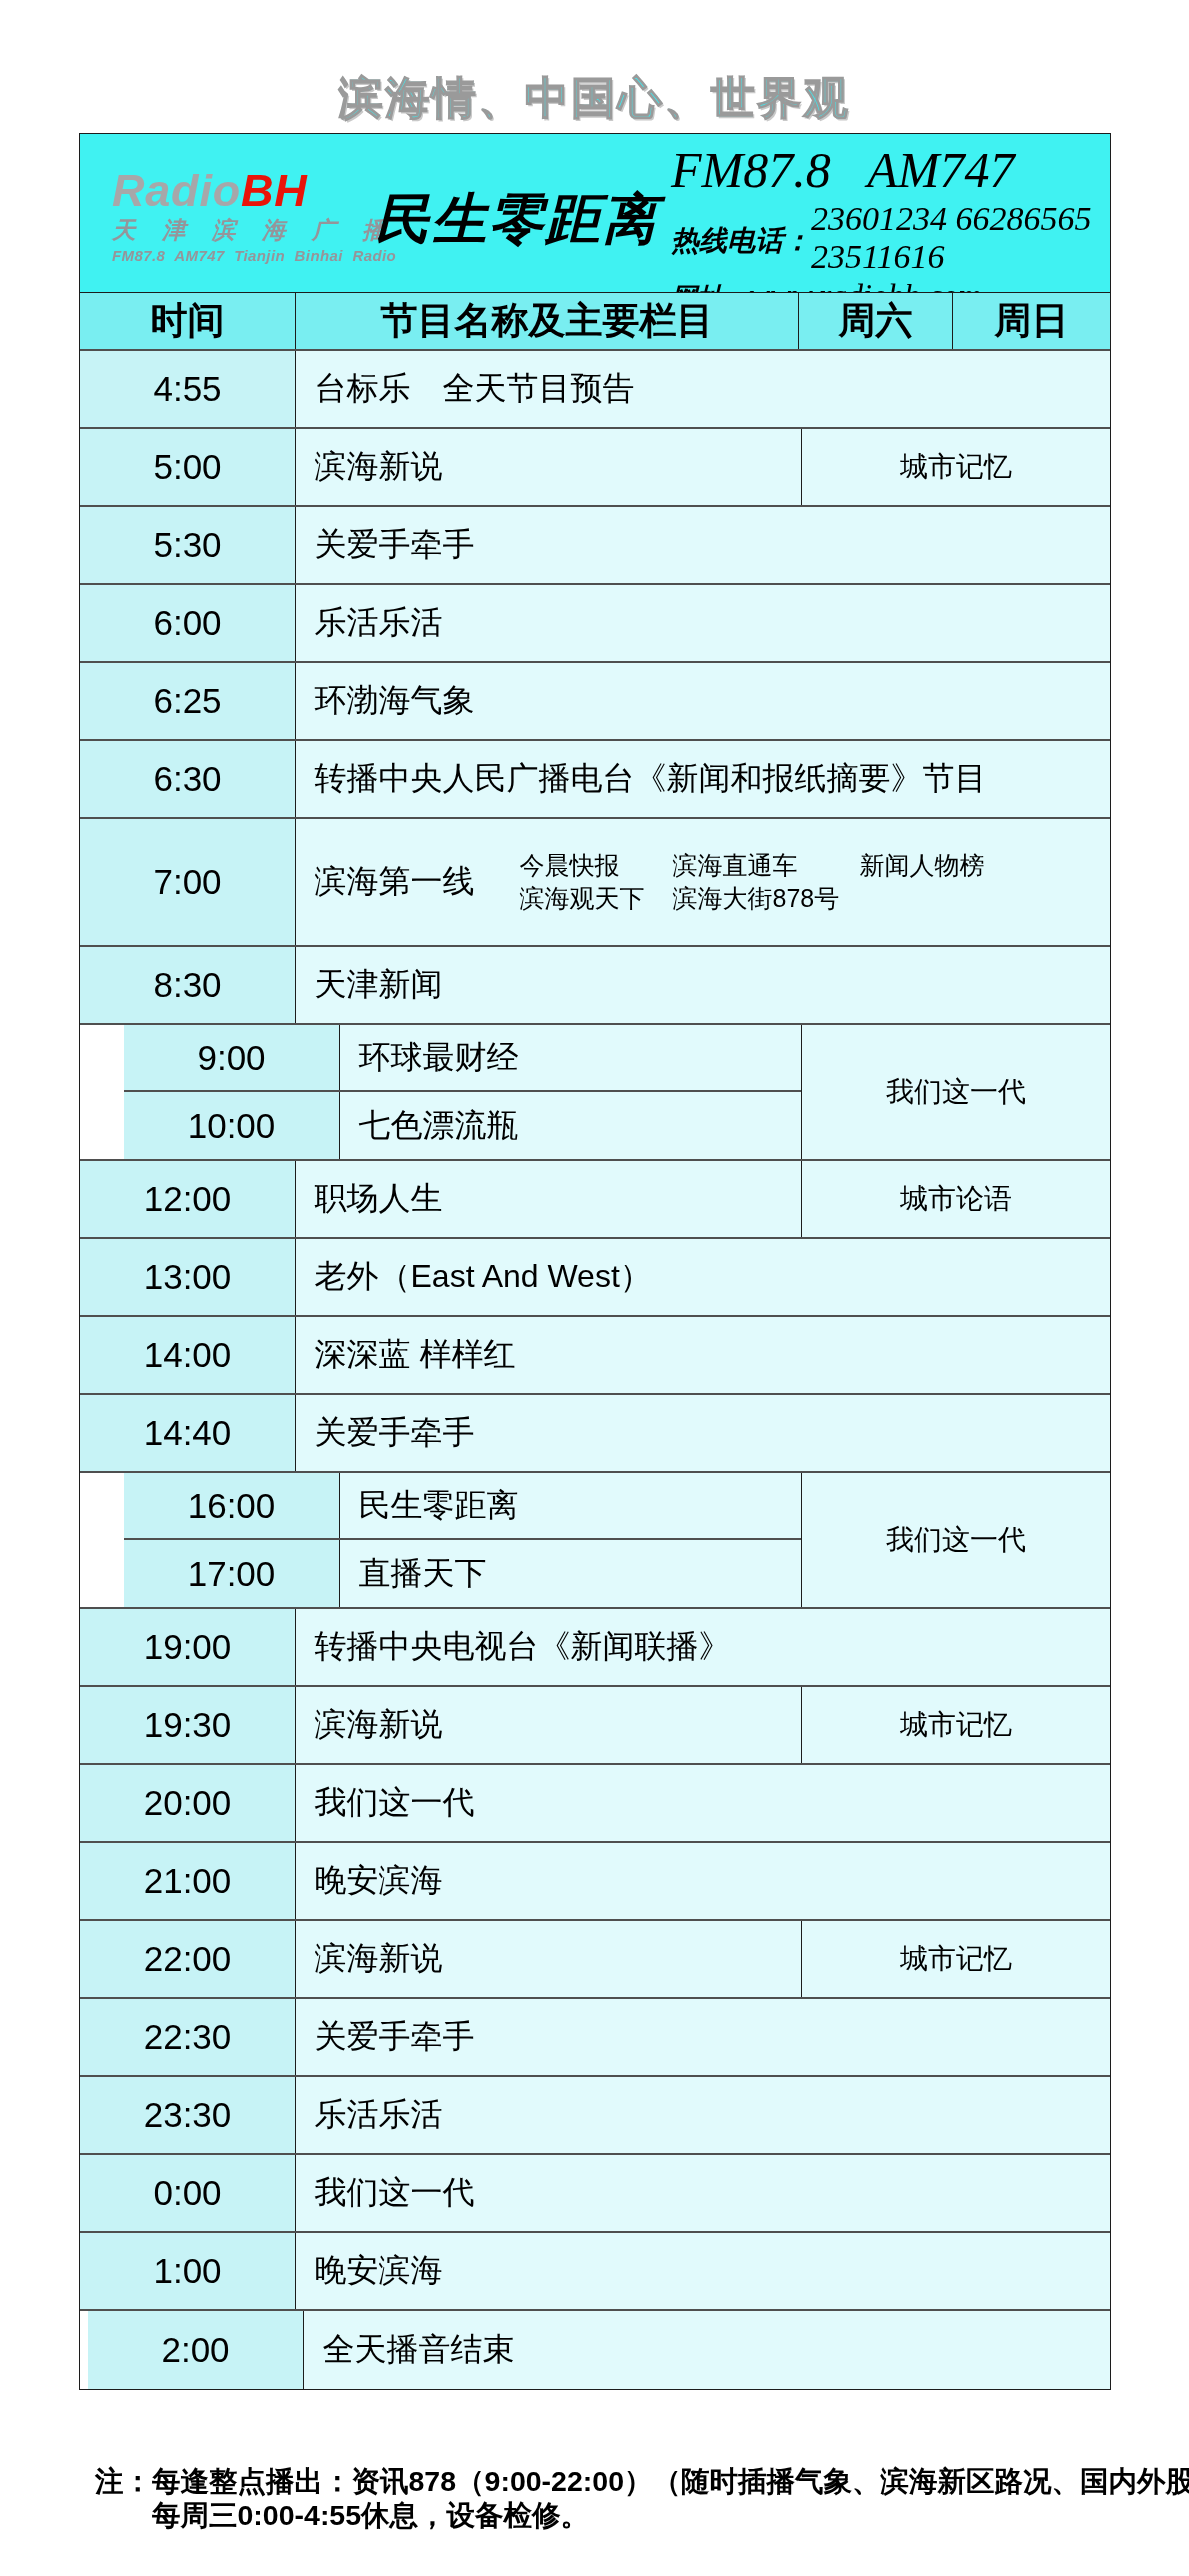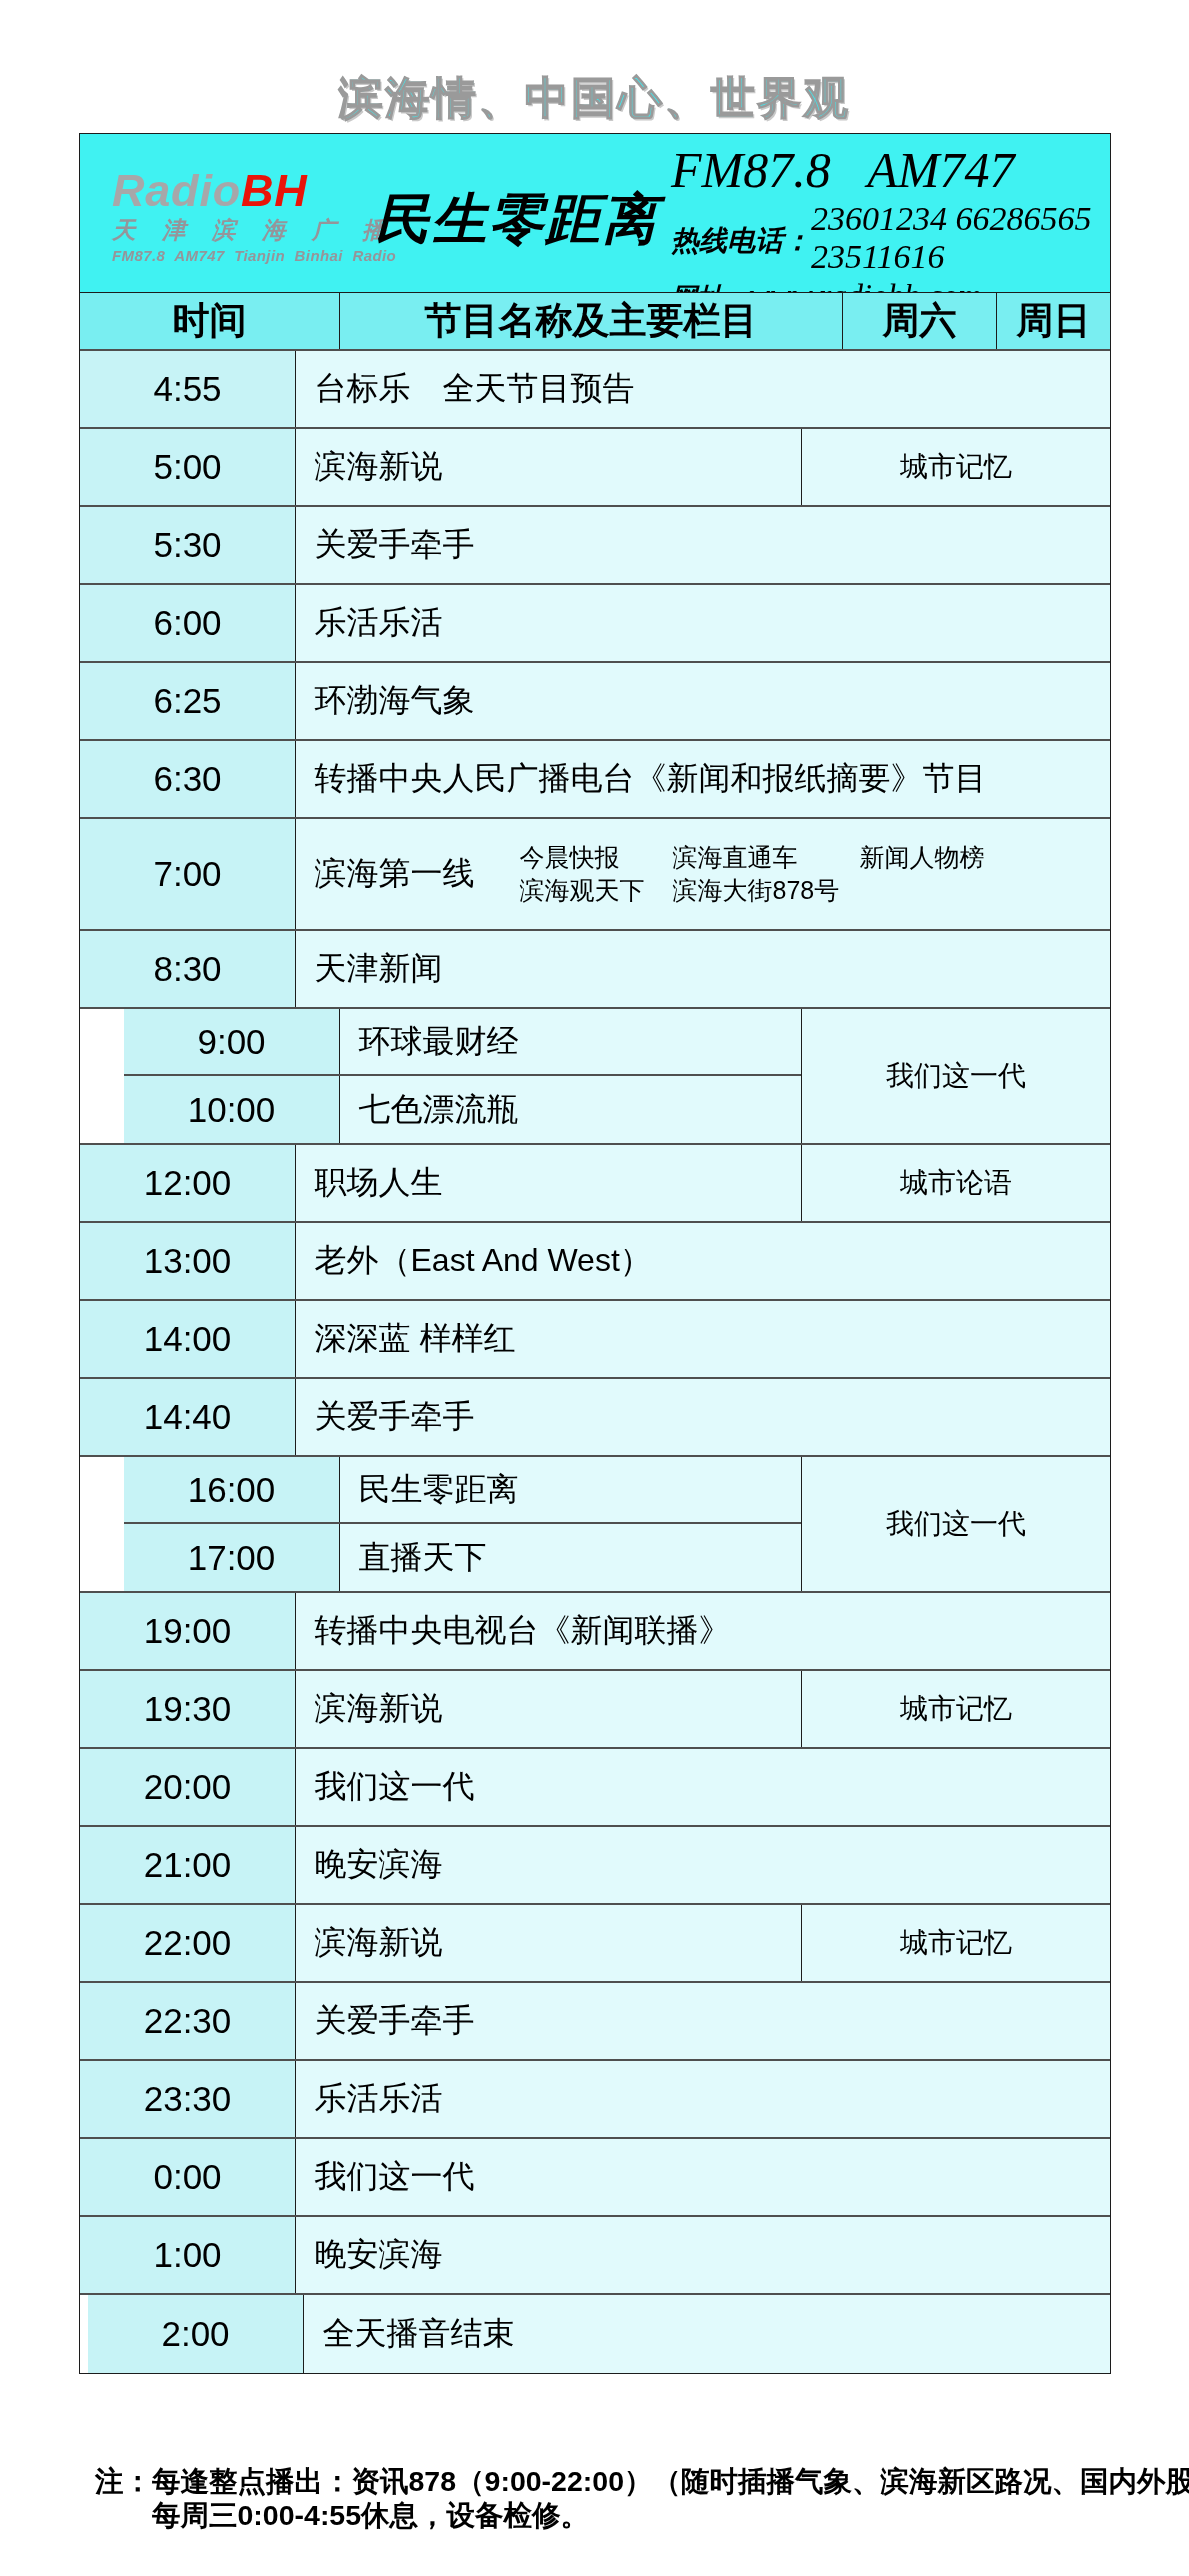--- a/index.html
+++ b/index.html
@@ -29,28 +29,28 @@
   .freq{font-family:"Liberation Serif","DejaVu Serif",serif;font-size:50px;white-space:pre;}
   .hotline{display:flex;margin-top:1.7px;}
   .hotline-label{font-size:28px;font-weight:bold;margin-top:22px;white-space:nowrap;}
   .hotline-nums{font-family:"Liberation Serif","DejaVu Serif",serif;font-size:34px;line-height:1.1;white-space:nowrap;}
   .web{margin-top:1.7px;display:flex;align-items:baseline;}
   .web-label{font-size:26px;font-weight:bold;}
   .web-url{font-family:"Liberation Serif","DejaVu Serif",serif;font-size:32px;}
   
   .thead{display:flex;height:58px;background:#79eef1;border-bottom:2.5px solid #4f4f4f;box-sizing:border-box;font-weight:bold;font-size:37px;}
   .th{display:flex;align-items:center;justify-content:center;box-sizing:border-box;}
-  .th-time{width:260px;border-right:1.7px solid #1c1c1c;}
+  .th-time{width:216px;border-right:1.7px solid #1c1c1c;}
   .th-prog{width:503px;border-right:1.7px solid #1c1c1c;}
   .th-sat{width:154px;border-right:1.7px solid #1c1c1c;}
   .th-sun{flex:1;}
   
   .trow{display:flex;height:78px;border-bottom:2.5px solid #4f4f4f;box-sizing:border-box;}
   .trow:last-child{border-bottom:none;padding-left:8px;}
-  .trow.tall{height:112px;}
+  .trow.tall{height:128px;}
   .trow.group{height:136px;padding-left:44px;}
   .tcell{width:216px;background:#c7f3f6;border-right:1.7px solid #1c1c1c;display:flex;align-items:center;justify-content:center;
          font-size:35px;box-sizing:border-box;flex-shrink:0;}
   .pcell{flex:1;background:#e1fafc;display:flex;align-items:center;padding-left:18.5px;box-sizing:border-box;font-size:32px;overflow:hidden;}
   .wcell{width:309px;background:#e1fafc;border-left:1.7px solid #1c1c1c;display:flex;align-items:center;justify-content:center;
          font-size:28px;box-sizing:border-box;flex-shrink:0;text-align:right;}
   .gleft{flex:1;display:flex;flex-direction:column;}
   .gleft .inner-row{display:flex;height:78px;box-sizing:border-box;}
   .gleft .inner-row:first-child{border-bottom:2.5px solid #4f4f4f;}
   .gleft .inner-row .pcell{flex:1;}

